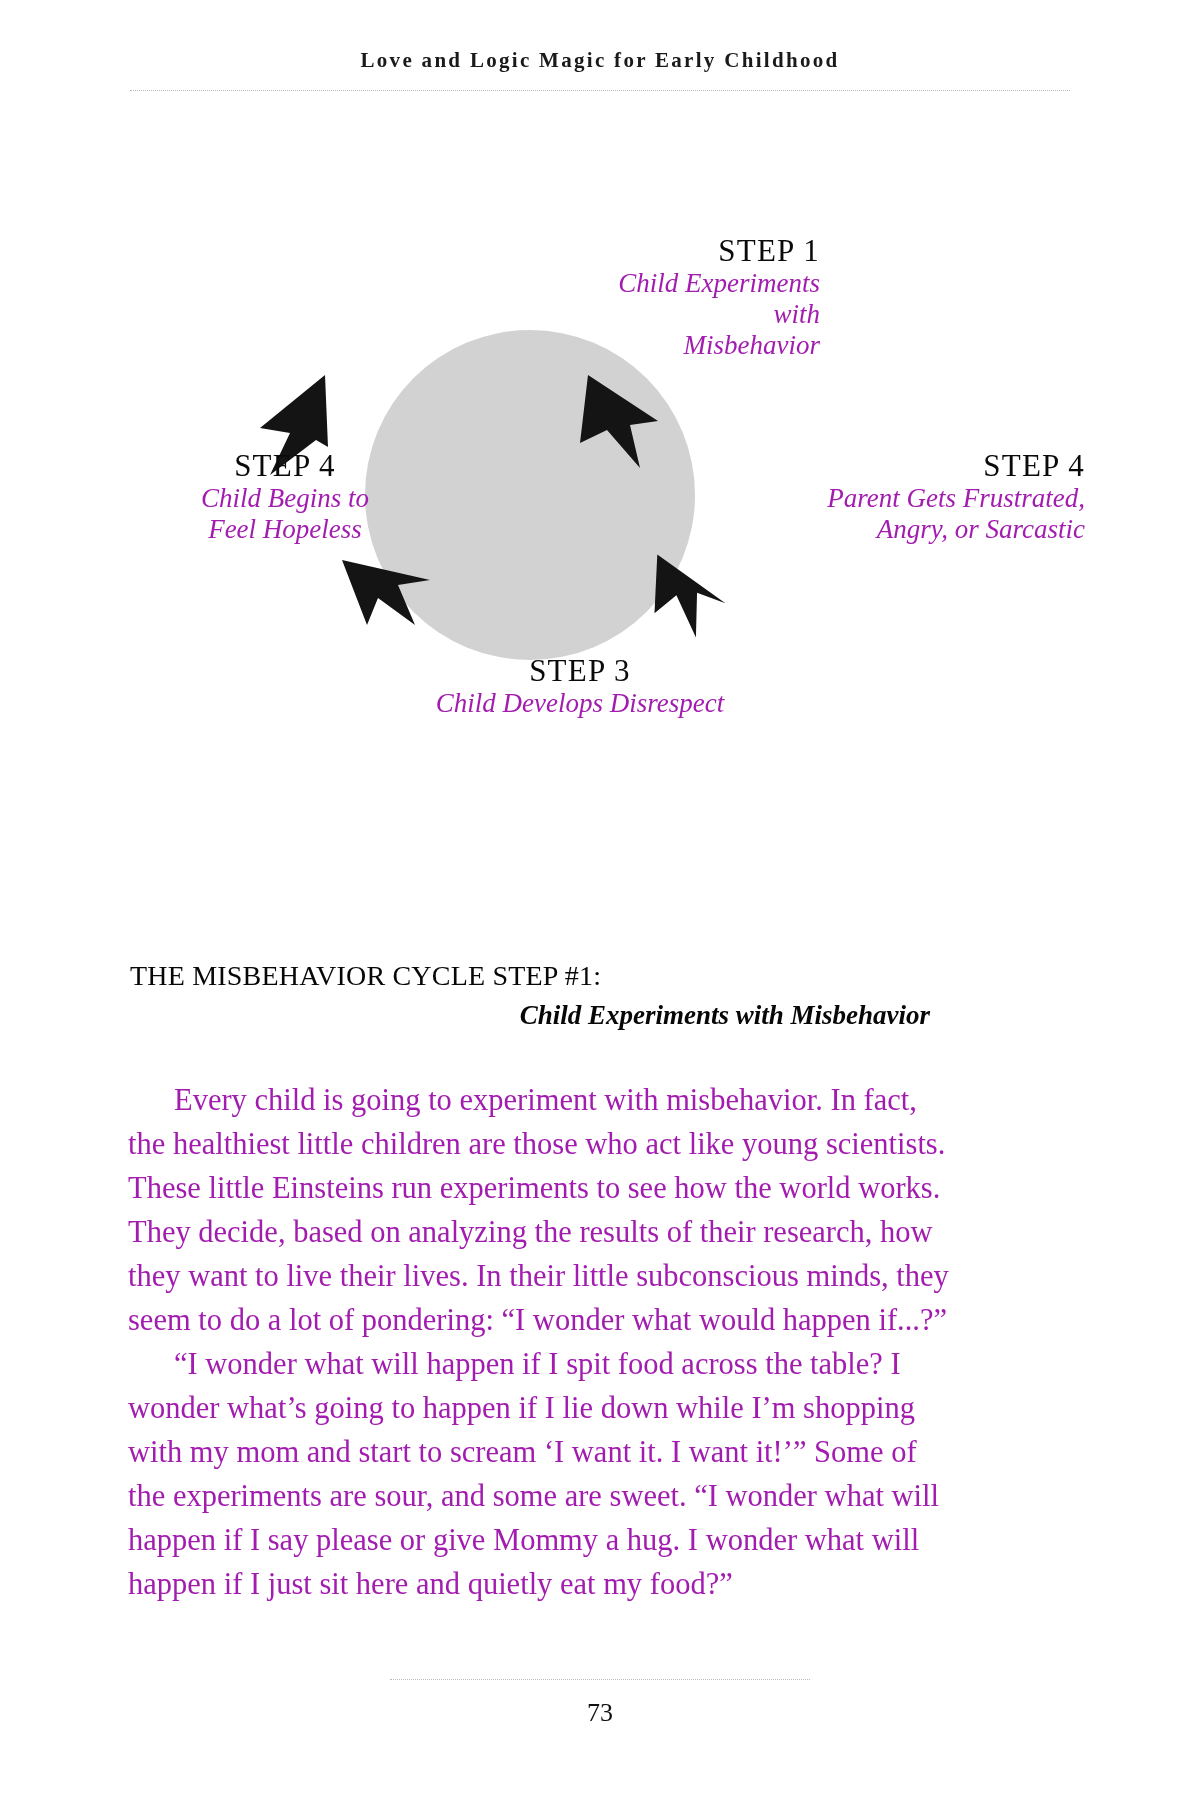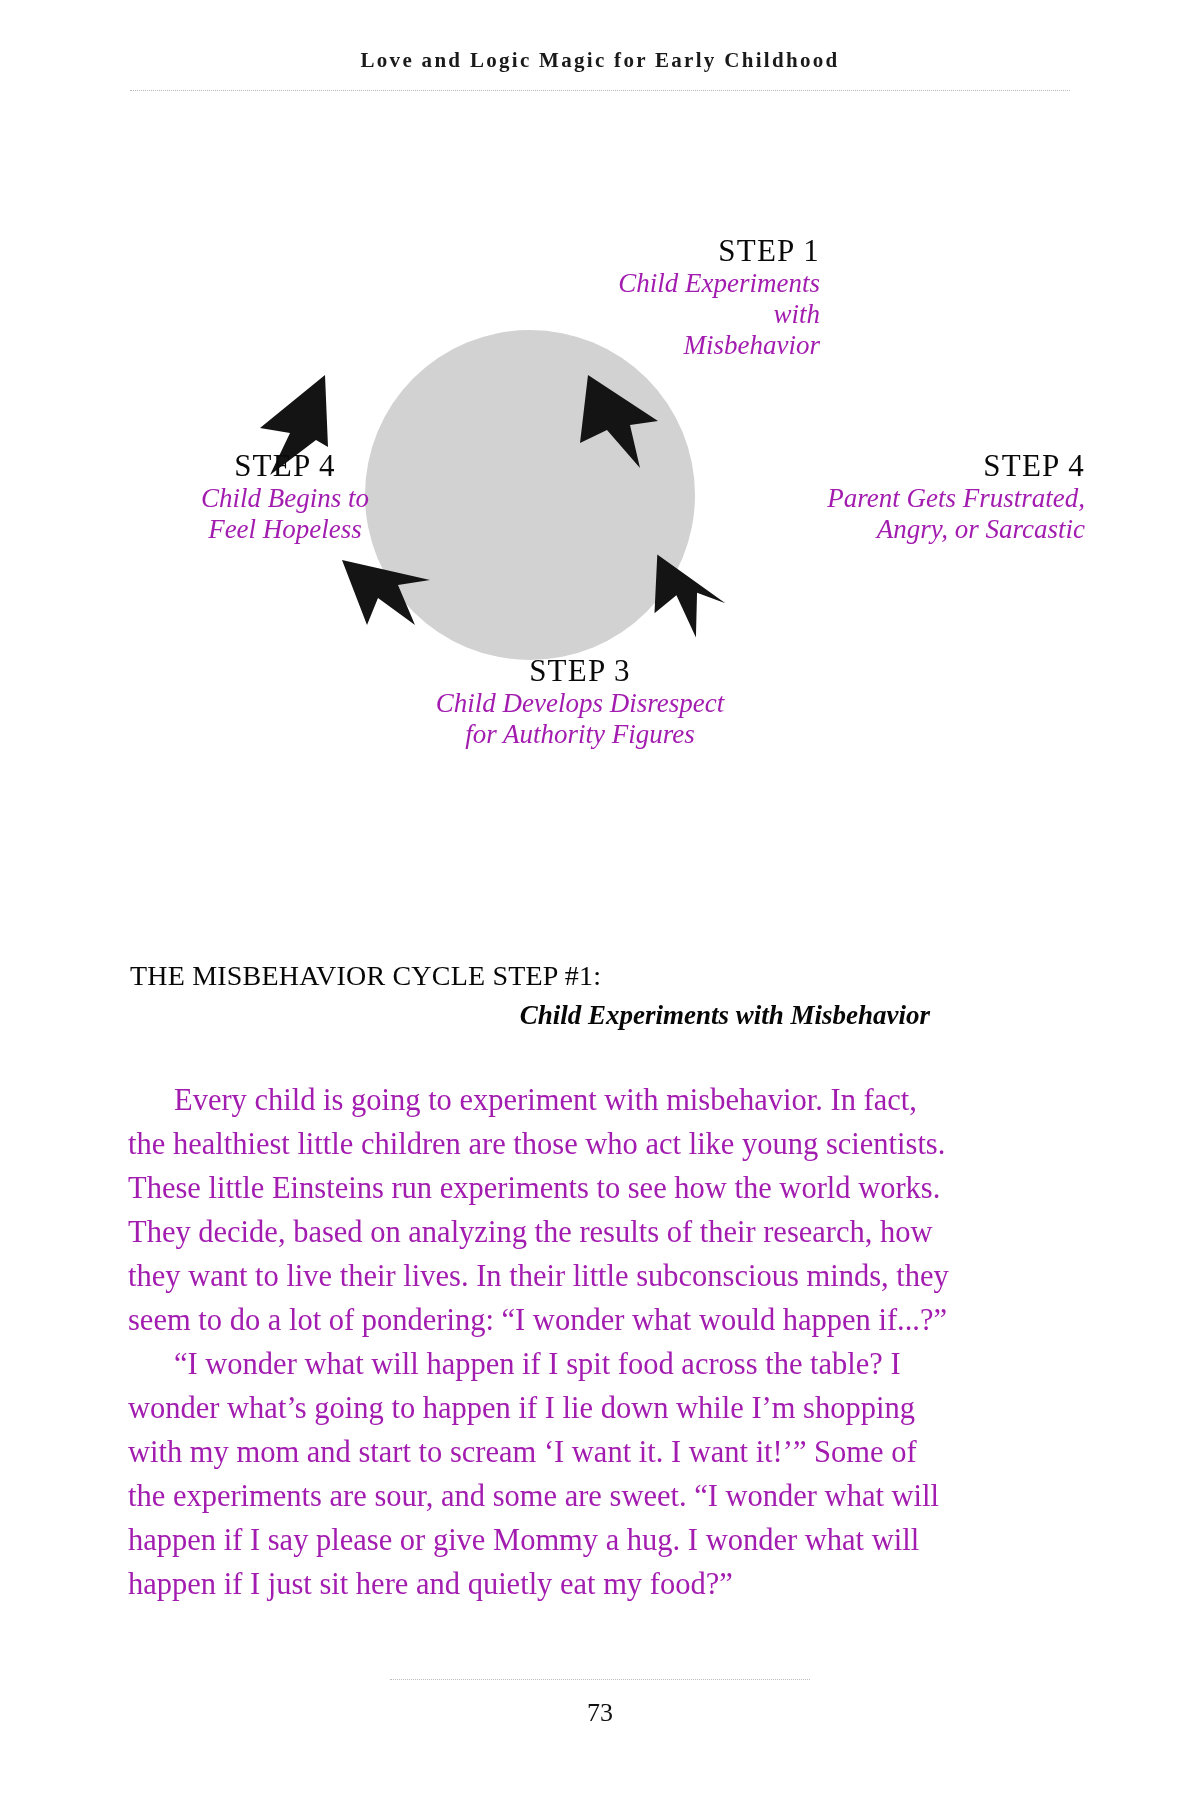--- a/index.html
+++ b/index.html
@@ -194,21 +194,20 @@
 
     <div class="step-block step-2">
       <div class="step-label">STEP 4</div>
       <div class="step-desc">Parent Gets Frustrated,</div>
       <div class="step-desc">Angry, or Sarcastic</div>
     </div>
 
     <div class="step-block step-3">
       <div class="step-label">STEP 3</div>
       <div class="step-desc">Child Develops Disrespect</div>
-      <div class="step-desc">for Authority Figures</div>
     </div>
 
     <div class="step-block step-4">
       <div class="step-label">STEP 4</div>
       <div class="step-desc">Child Begins to</div>
       <div class="step-desc">Feel Hopeless</div>
     </div>
 
   </div>
 

